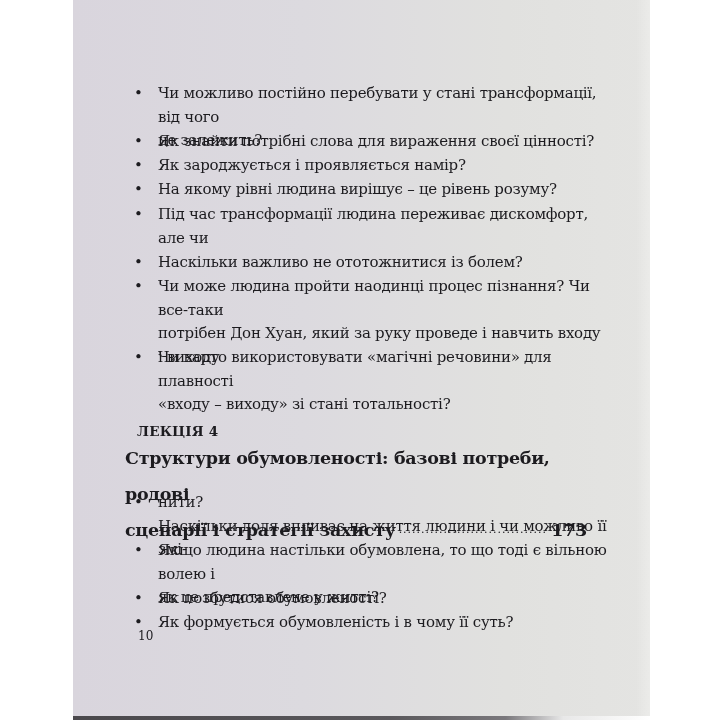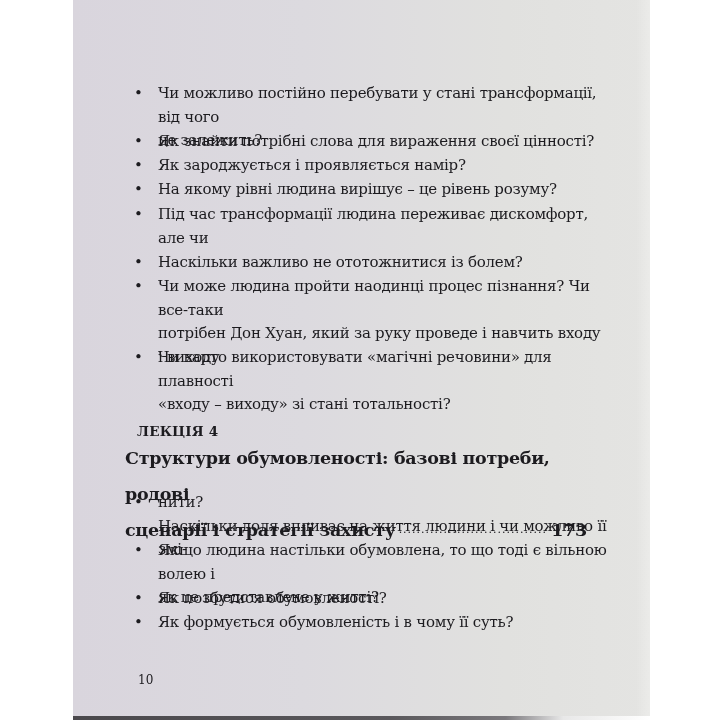--- a/index.html
+++ b/index.html
@@ -93,21 +93,21 @@
       font-size: 11px;
       letter-spacing: 1px;
       margin: 0 3px;
     }
     .toc-line .dots::before {
       content: "..............................................................................................................................................";
     }
     .page-number {
       position: absolute;
       left: 65px;
-      top: 672px;
+      top: 628px;
       font-size: 12px;
       line-height: 16px;
     }
   </style>
 </head>
 <body>
 
 <div class="page">
   <div class="content">
 

